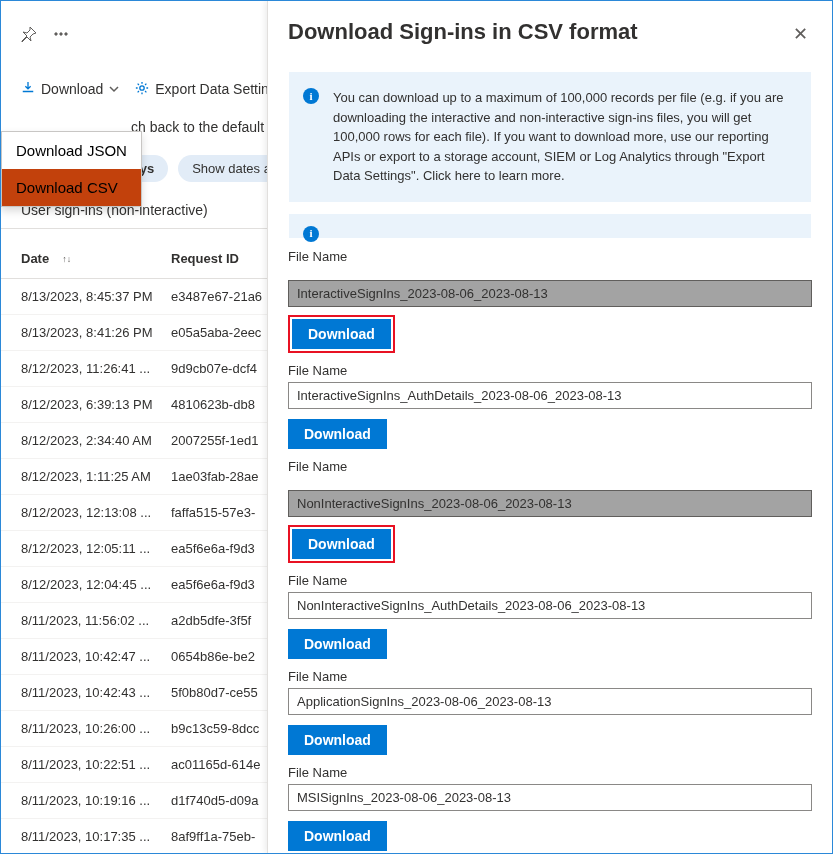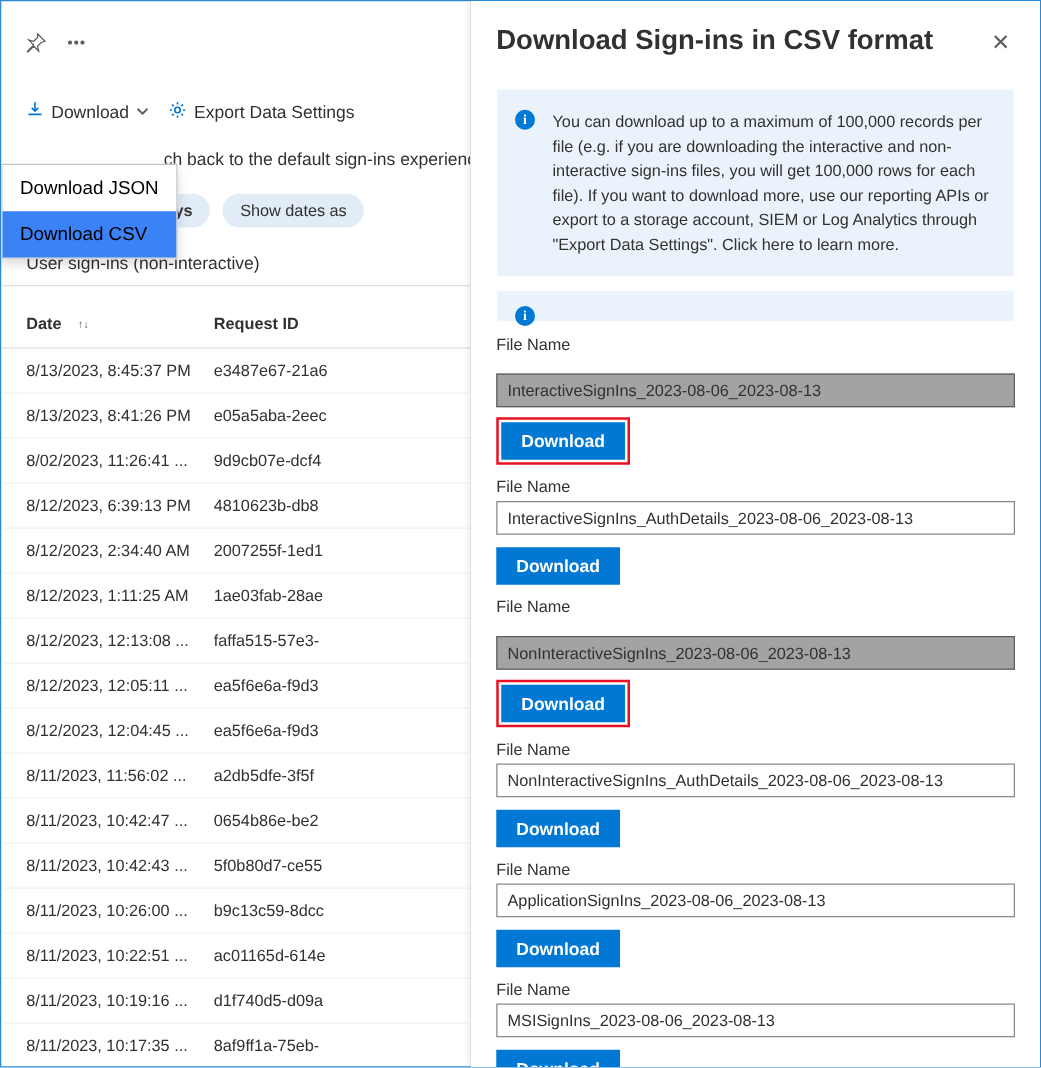--- a/index.html
+++ b/index.html
@@ -11,21 +11,21 @@
   .pin-icon svg, .dots-icon svg { width: 16px; height: 16px; fill: #605e5c; stroke: #605e5c; }
   .toolbar { display: flex; align-items: center; gap: 16px; padding: 0 20px; height: 36px; }
   .toolbar-btn { display: flex; align-items: center; gap: 6px; font-size: 14px; color: #323130; cursor: pointer; }
   .chev { width: 10px; height: 10px; }
   .dl-icon svg, .gear-icon svg { width: 14px; height: 14px; }
   .dl-icon svg { fill: #0078d4; }
   .gear-icon svg { stroke: #0078d4; fill: none; stroke-width: 1.5; }
 
   .dropdown { position: absolute; left: 0; top: 130px; background: #fff; border: 1px solid #c8c6c4; box-shadow: 0 4px 8px rgba(0,0,0,0.15); font-size: 15px; z-index: 5; }
   .dropdown-item { padding: 10px 14px; cursor: pointer; white-space: nowrap; }
-  .dropdown-item.hover { background: #3b82f6; }
+  .dropdown-item.hover { background: #c2410c; }
 
   .subtext-row { padding: 12px 20px 20px 130px; font-size: 14px; color: #323130; display: flex; align-items: center; gap: 8px; }
 
   .pill-row { display: flex; gap: 10px; padding: 0 30px 20px 30px; }
   .pill { background: #e2ecf7; color: #323130; font-size: 13px; padding: 6px 14px; border-radius: 16px; cursor: pointer; white-space: nowrap; }
   .pill b { font-weight: 600; }
 
   .tab-row { display: flex; gap: 24px; padding: 0 20px; border-bottom: 1px solid #e1dfdd; font-size: 14px; }
   .tab { padding: 0 0 10px 0; cursor: pointer; color: #323130; }
   .tab.active { color: #323130; font-weight: 600; border-bottom: 2px solid #0078d4; }
@@ -33,21 +33,21 @@
   .table { width: 100%; margin-top: 22px; }
   .thead { display: flex; padding: 0 20px 12px 20px; font-size: 13px; font-weight: 600; color: #323130; border-bottom: 1px solid #e1dfdd; }
   .thead .col1 { width: 150px; display:flex; align-items:center; gap:13px;}
   .thead .col2 { flex: 1; }
   .sort-icons { display:inline-flex; flex-direction:column; line-height:6px; color:#605e5c; font-size:9px;}
   .trow { display: flex; padding: 10px 20px; font-size: 13px; color: #323130; border-bottom: 1px solid #f3f2f1; }
   .trow .col1 { width: 150px; white-space: nowrap; overflow: hidden; text-overflow: ellipsis; }
   .trow .col2 { flex: 1; white-space: nowrap; overflow: hidden; text-overflow: ellipsis; }
 
   
-  .panel { position: absolute; top: 0; right: 0; width: 456px; height: 100%; background: #fff; border-left: 1px solid #e1dfdd; padding: 0 20px 20px 20px; overflow-y: auto; z-index: 10; box-shadow: -2px 0 6px rgba(0,0,0,0.08); }
+  .panel { position: absolute; top: 0; right: 0; width: 565px; height: 100%; background: #fff; border-left: 1px solid #e1dfdd; padding: 0 20px 20px 20px; overflow-y: auto; z-index: 10; box-shadow: -2px 0 6px rgba(0,0,0,0.08); }
   .panel-header { display: flex; justify-content: space-between; align-items: flex-start; padding: 18px 0 22px 0; }
   .panel-title { font-size: 22px; font-weight: 600; color: #323130; }
   .close-btn { font-size: 18px; color: #605e5c; cursor: pointer; padding: 4px; }
 
   .info-box { background: #eaf3fb; border: 1px solid #fff; padding: 16px 16px 16px 44px; font-size: 13px; color: #323130; line-height: 1.5; position: relative; margin-bottom: 10px; }
   .info-box-slim { padding: 12px 16px 12px 44px; }
   .info-icon { position: absolute; left: 14px; top: 16px; width: 16px; height: 16px; border-radius: 50%; background: #0078d4; color: #fff; font-size: 11px; font-weight: bold; display: flex; align-items: center; justify-content: center; font-style: normal; font-family: Georgia, serif; }
   .info-box-slim .info-icon { top: 12px; }
 
   .field-group { margin-top: 10px; }
@@ -131,21 +131,21 @@
     <div id="table-body">
         <div class="trow">
           <div class="col1">8/13/2023, 8:45:37 PM</div>
           <div class="col2">e3487e67-21a6</div>
         </div>
         <div class="trow">
           <div class="col1">8/13/2023, 8:41:26 PM</div>
           <div class="col2">e05a5aba-2eec</div>
         </div>
         <div class="trow">
-          <div class="col1">8/02/2023, 11:26:41 ...</div>
+          <div class="col1">8/12/2023, 11:26:41 ...</div>
           <div class="col2">9d9cb07e-dcf4</div>
         </div>
         <div class="trow">
           <div class="col1">8/12/2023, 6:39:13 PM</div>
           <div class="col2">4810623b-db8</div>
         </div>
         <div class="trow">
           <div class="col1">8/12/2023, 2:34:40 AM</div>
           <div class="col2">2007255f-1ed1</div>
         </div>

